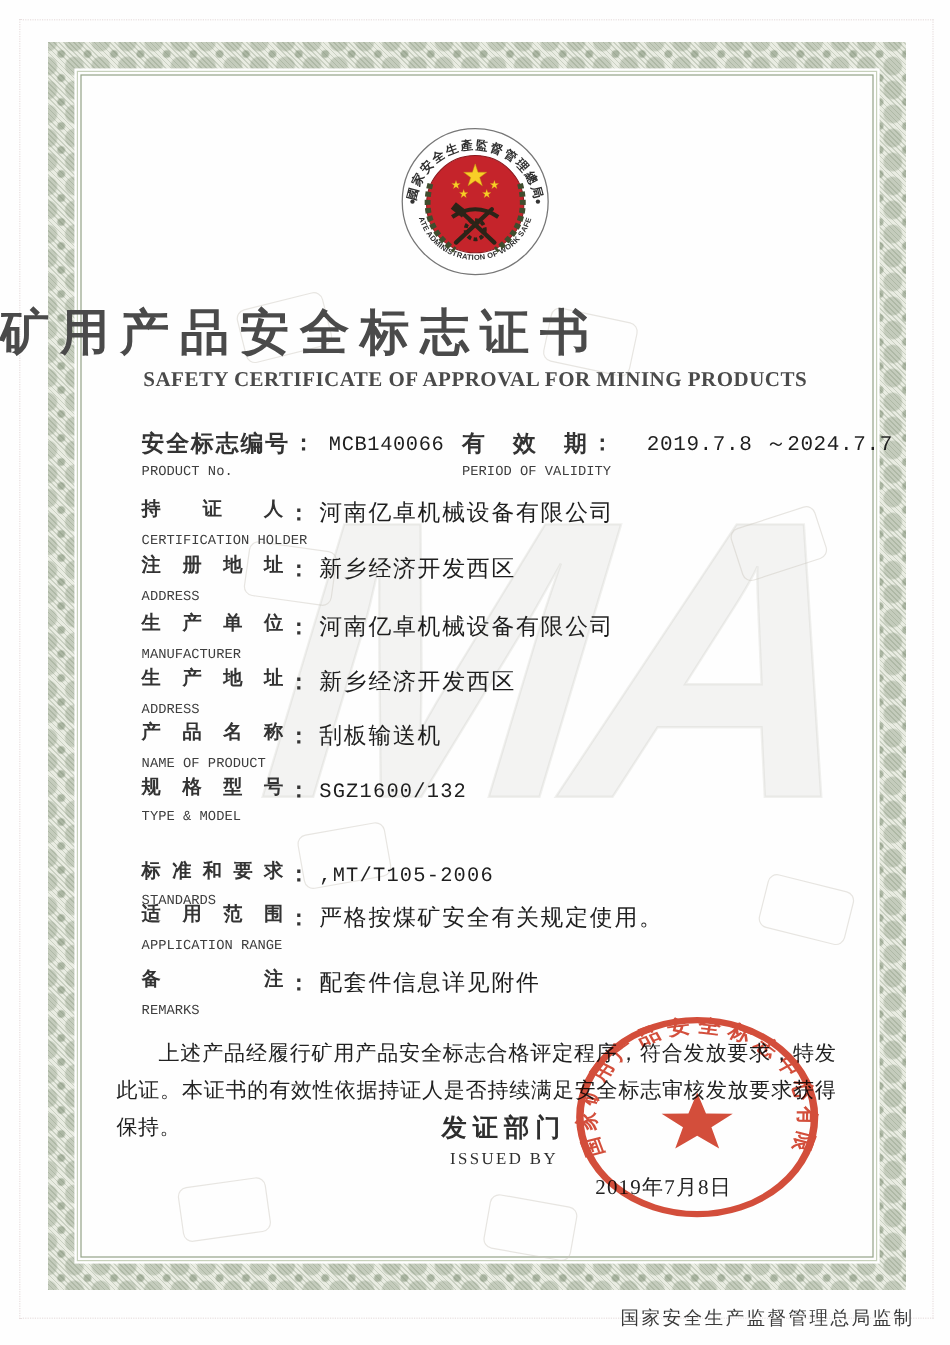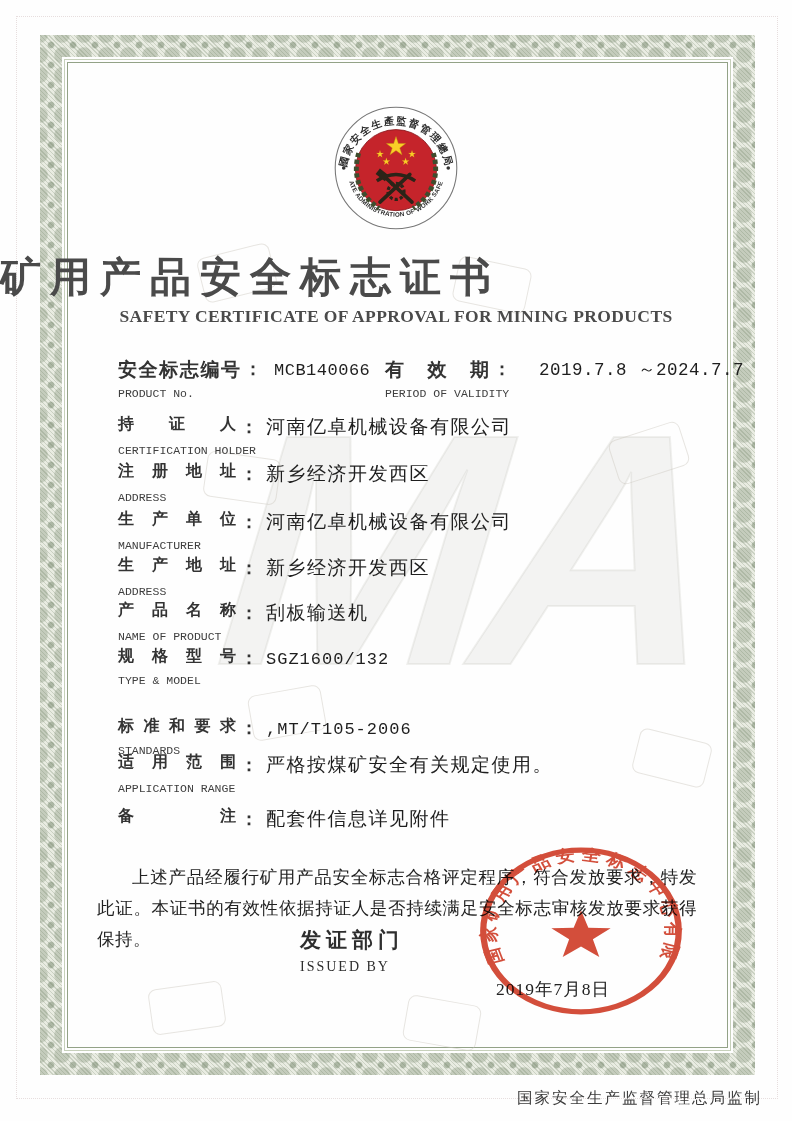--- a/index.html
+++ b/index.html
@@ -64,21 +64,21 @@
   .ap-cnl{display:inline-block;width:122px;font-size:19px;font-weight:bold;
         text-align:justify;text-align-last:justify;vertical-align:top;color:#333;}
   .ap-cnl2{display:inline-block;width:104px;font-size:19px;font-weight:bold;
         text-align:justify;text-align-last:justify;vertical-align:top;color:#333;}
   .ap-val{font-family:"Liberation Mono",monospace;font-size:17px;letter-spacing:.5px;padding-left:10px;color:#1e1e1e;}
   .ap-val2{font-family:"Liberation Mono",monospace;font-size:17.5px;letter-spacing:.5px;padding-left:26px;color:#1e1e1e;}
 
   
   .statement{position:absolute;left:97px;top:862px;width:600px;font-size:17.5px;
         line-height:31px;letter-spacing:.5px;text-indent:2em;color:#222;text-align:justify;}
-  .issuer{position:absolute;left:300px;top:926px;width:240px;}
+  .issuer{position:absolute;left:300px;top:926px;width:240px;text-align:center;}
   .issuer-cn{font-size:21px;font-weight:bold;letter-spacing:5px;color:#2e2e2e;}
   .issuer-en{font-size:14px;letter-spacing:2px;margin-top:5px;color:#2e2e2e;}
   .issue-date{position:absolute;left:496px;top:977px;font-size:17.5px;letter-spacing:1px;color:#222;z-index:2;}
   .stamp{position:absolute;left:477px;top:845px;z-index:3;mix-blend-mode:multiply;opacity:.92;}
 
   .footer{position:absolute;right:30px;top:1088px;font-size:15.5px;letter-spacing:2px;color:#3a3a3a;}
 </style>
 </head>
 <body>
 
@@ -175,20 +175,21 @@
     <div class="row r7">
       <div><span class="cnl">标准和要求</span><span class="colon">：</span><span class="val mono">,MT/T105-2006</span></div>
       <div class="enl">STANDARDS</div>
     </div>
     <div class="row r8">
       <div><span class="cnl">适用范围</span><span class="colon">：</span><span class="val">严格按煤矿安全有关规定使用。</span></div>
       <div class="enl">APPLICATION RANGE</div>
     </div>
     <div class="row r9">
       <div><span class="cnl">备注</span><span class="colon">：</span><span class="val">配套件信息详见附件</span></div>
+      <div class="enl">REMARKS</div>
     </div>
 
     <div class="statement">上述产品经履行矿用产品安全标志合格评定程序，符合发放要求，特发此证。本证书的有效性依据持证人是否持续满足安全标志审核发放要求获得保持。</div>
 
     <div class="issuer">
       <div class="issuer-cn">发证部门</div>
       <div class="issuer-en">ISSUED BY</div>
     </div>
     <div class="issue-date">2019年7月8日</div>
 

